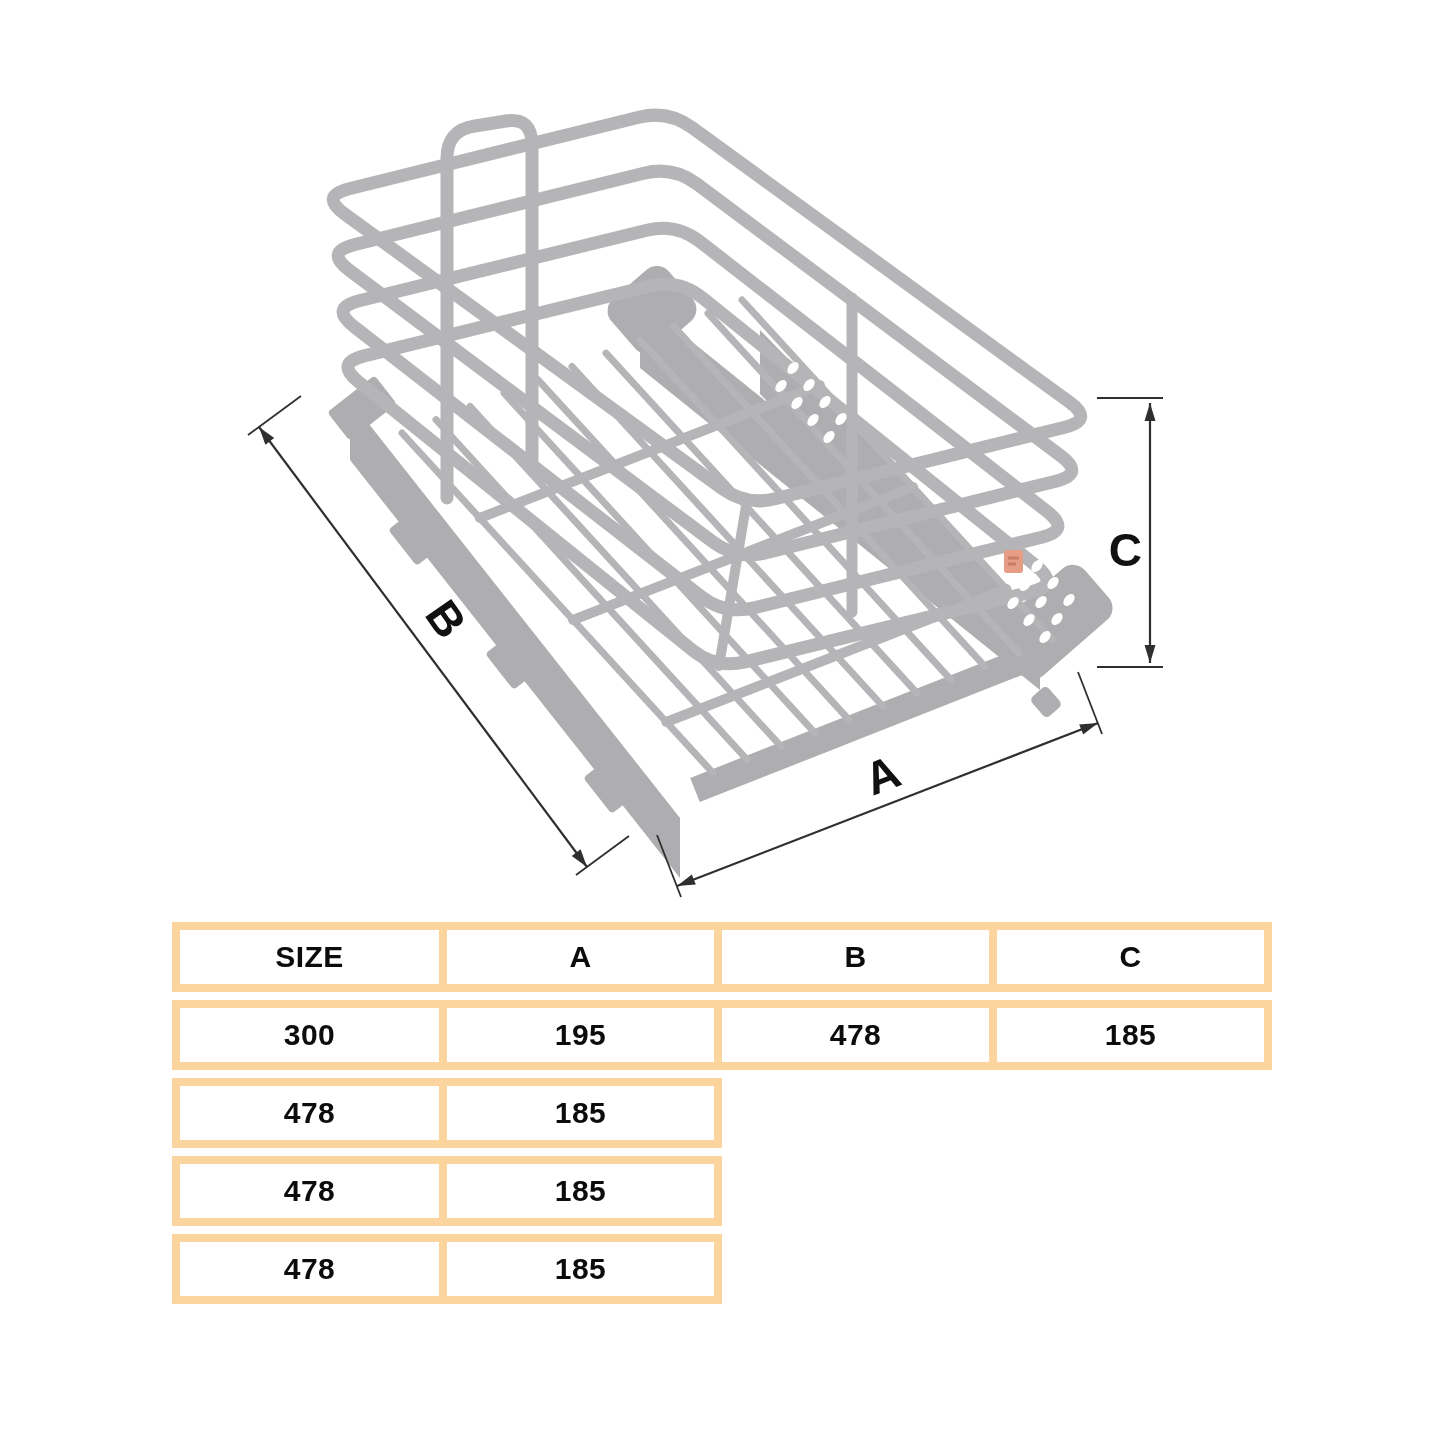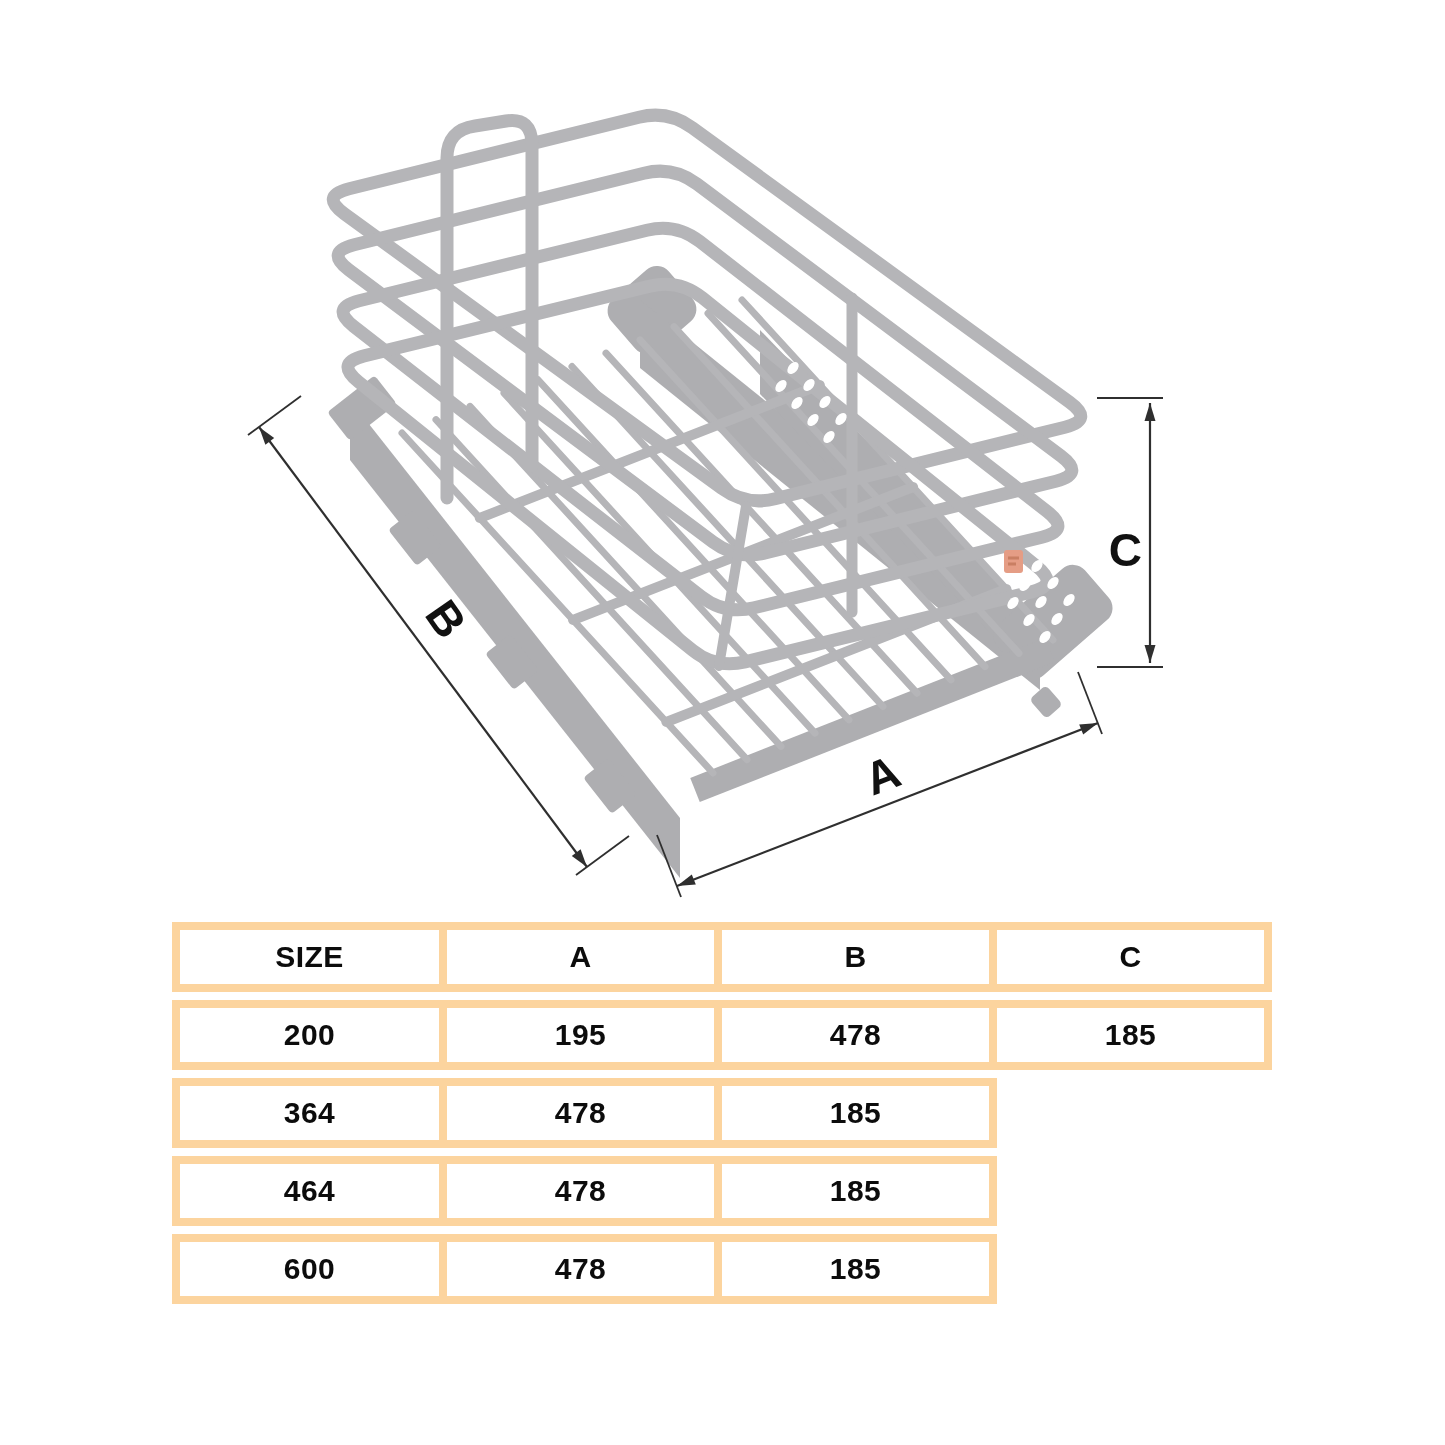--- a/index.html
+++ b/index.html
@@ -130,35 +130,32 @@
   </div>
 
   <div class="spec-table">
     <div class="trow">
       <div class="tcell">SIZE</div>
       <div class="tcell">A</div>
       <div class="tcell">B</div>
       <div class="tcell">C</div>
     </div>
     <div class="trow">
-      <div class="tcell">200</div>
+      <div class="tcell">300</div>
       <div class="tcell">195</div>
       <div class="tcell">478</div>
       <div class="tcell">185</div>
     </div>
     <div class="trow">
-      <div class="tcell">364</div>
       <div class="tcell">478</div>
       <div class="tcell">185</div>
     </div>
     <div class="trow">
-      <div class="tcell">464</div>
       <div class="tcell">478</div>
       <div class="tcell">185</div>
     </div>
     <div class="trow">
-      <div class="tcell">600</div>
       <div class="tcell">478</div>
       <div class="tcell">185</div>
     </div>
   </div>
 
 </div>
 
 </body></html>

